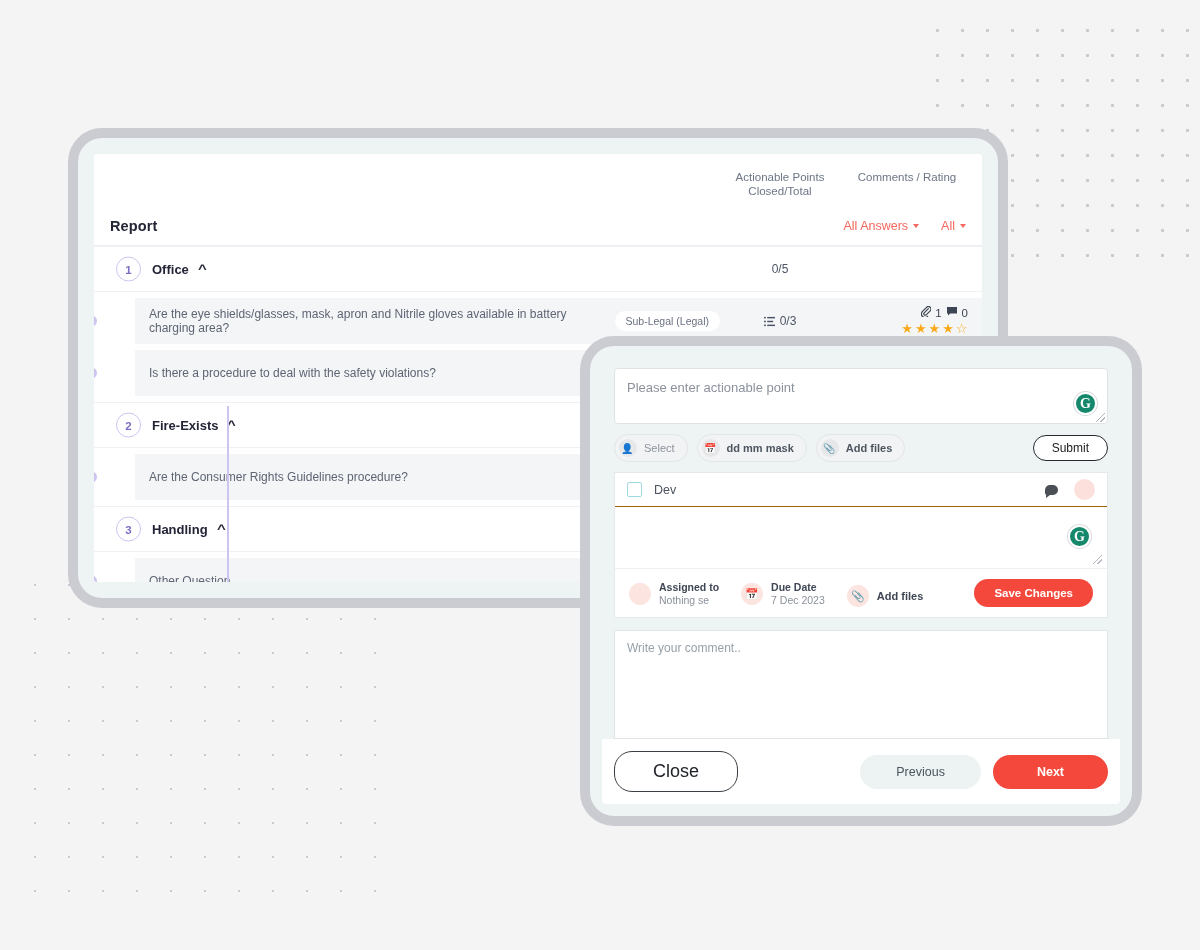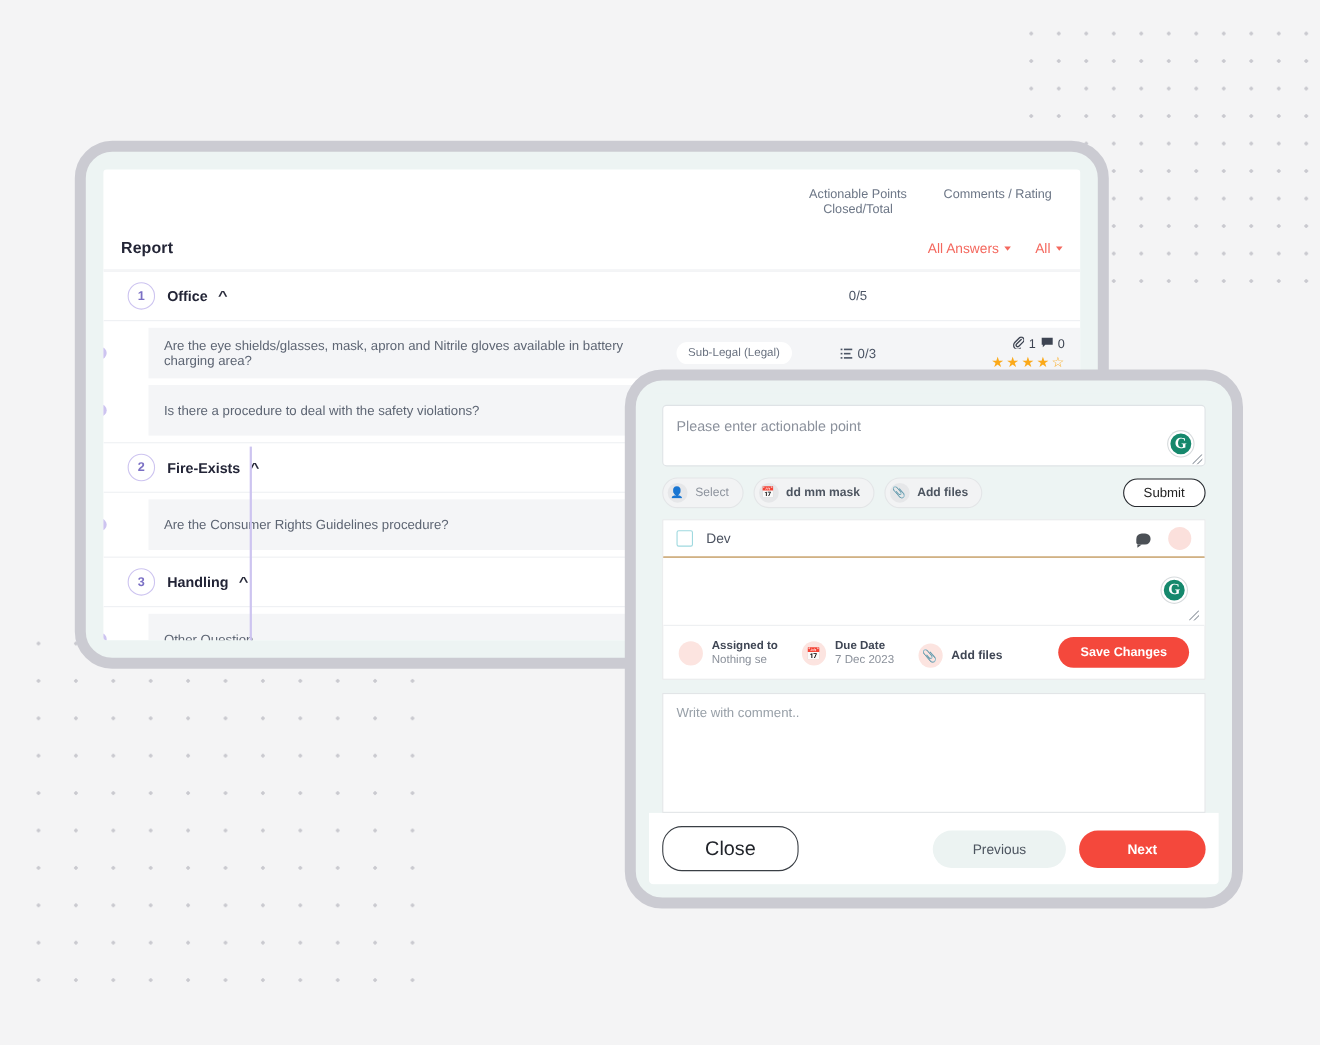--- a/index.html
+++ b/index.html
@@ -33,21 +33,21 @@
     border: 10px solid #cbcbd2;
     border-radius: 34px;
     background: #edf4f3;
     padding: 16px;
   }
   #report-frame {
     left: 68px; top: 128px; width: 940px; height: 480px;
     z-index: 2;
   }
   #modal-frame {
-    left: 568px; top: 336px; width: 562px; height: 490px;
+    left: 580px; top: 336px; width: 562px; height: 490px;
     z-index: 5;
     padding: 12px;
   }
 
   
   #report-card {
     width: 100%; height: 100%;
     background: #ffffff;
     border-radius: 3px;
     overflow: hidden;
@@ -447,21 +447,21 @@
           <div class="foot-item">
             <span class="foot-ico">📎</span>
             <span class="foot-single">Add files</span>
           </div>
           <button id="save-btn">Save Changes</button>
         </div>
       </div>
 
       <div id="comment-wrap">
         <div id="comment-box">
-          <div id="comment-ph">Write with comment..</div>
+          <div id="comment-ph">Write your comment..</div>
         </div>
       </div>
 
       <div id="modal-foot">
         <button id="close-btn">Close</button>
         <button id="prev-btn">Previous</button>
         <button id="next-btn">Next</button>
       </div>
 
     </div>

